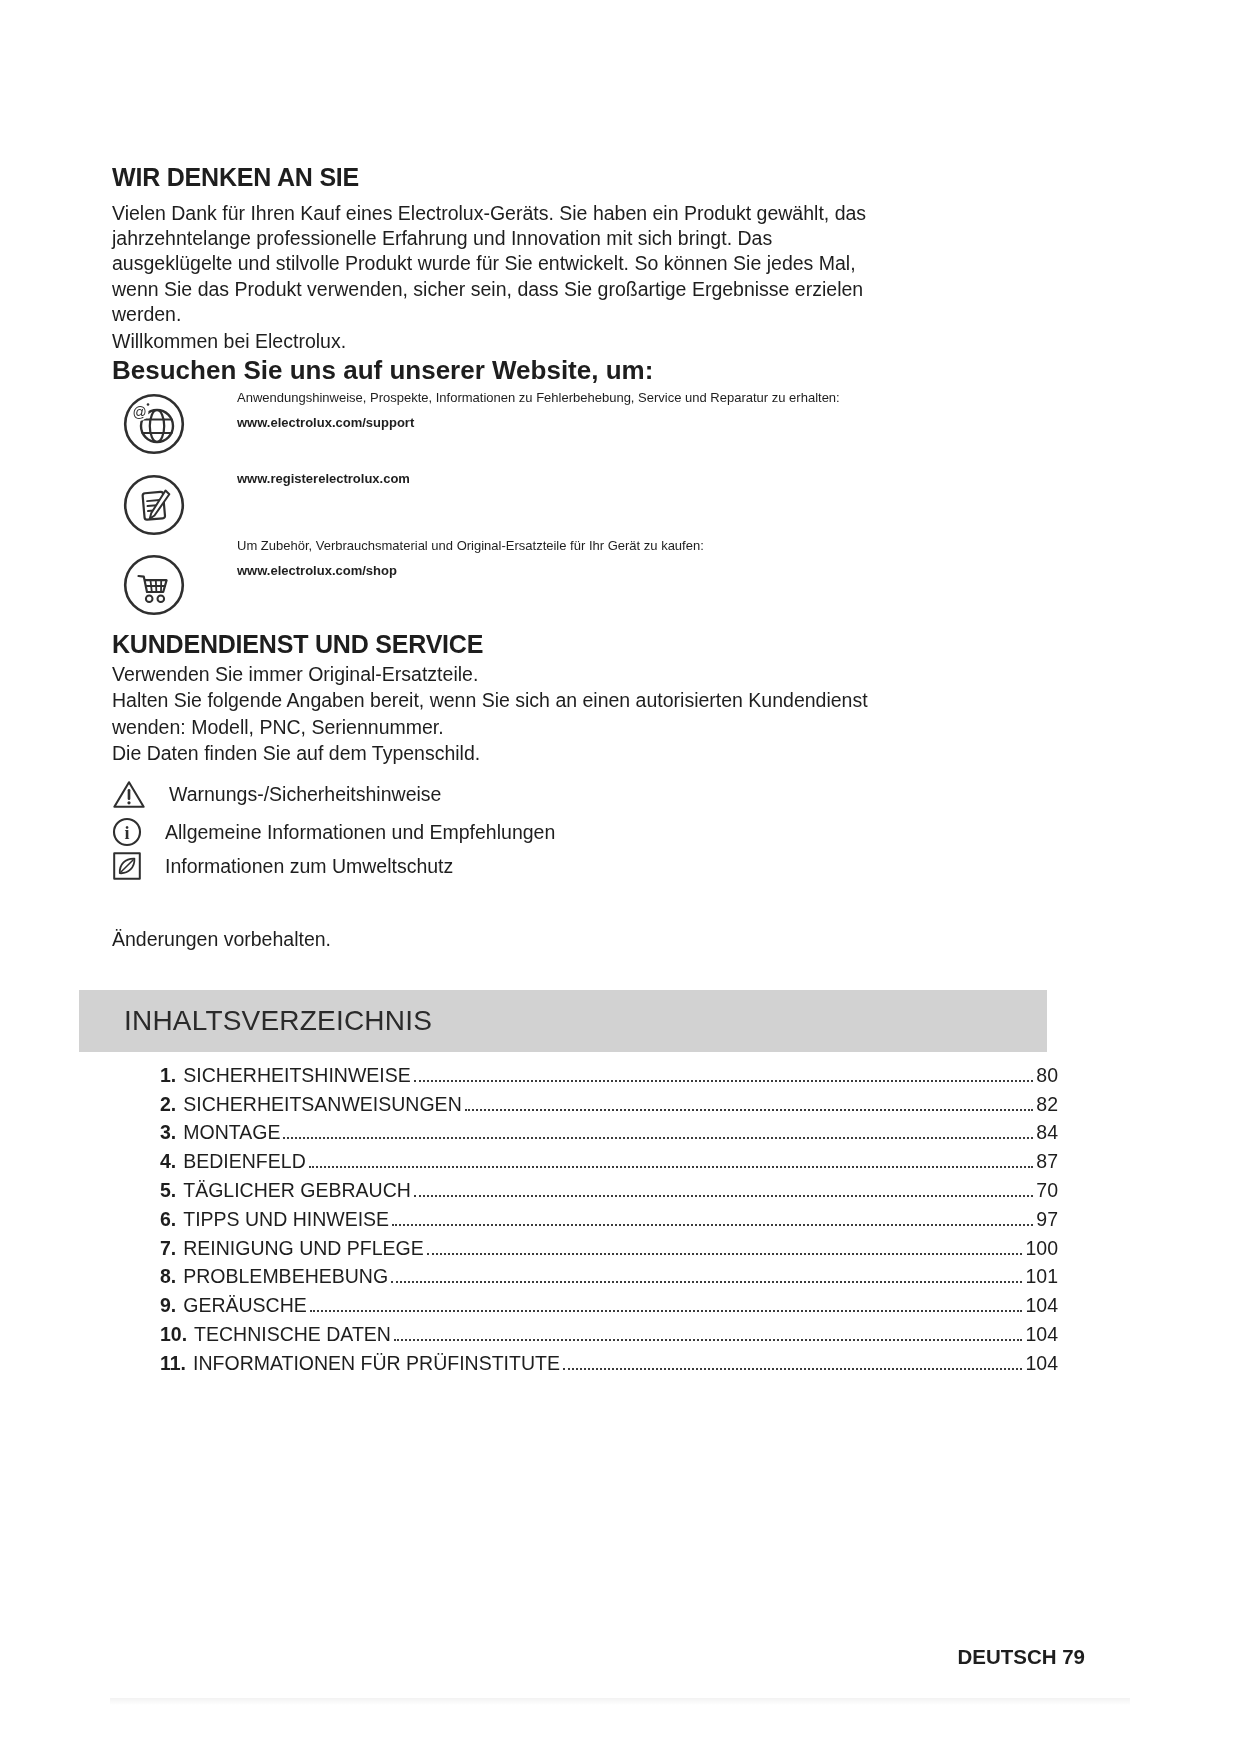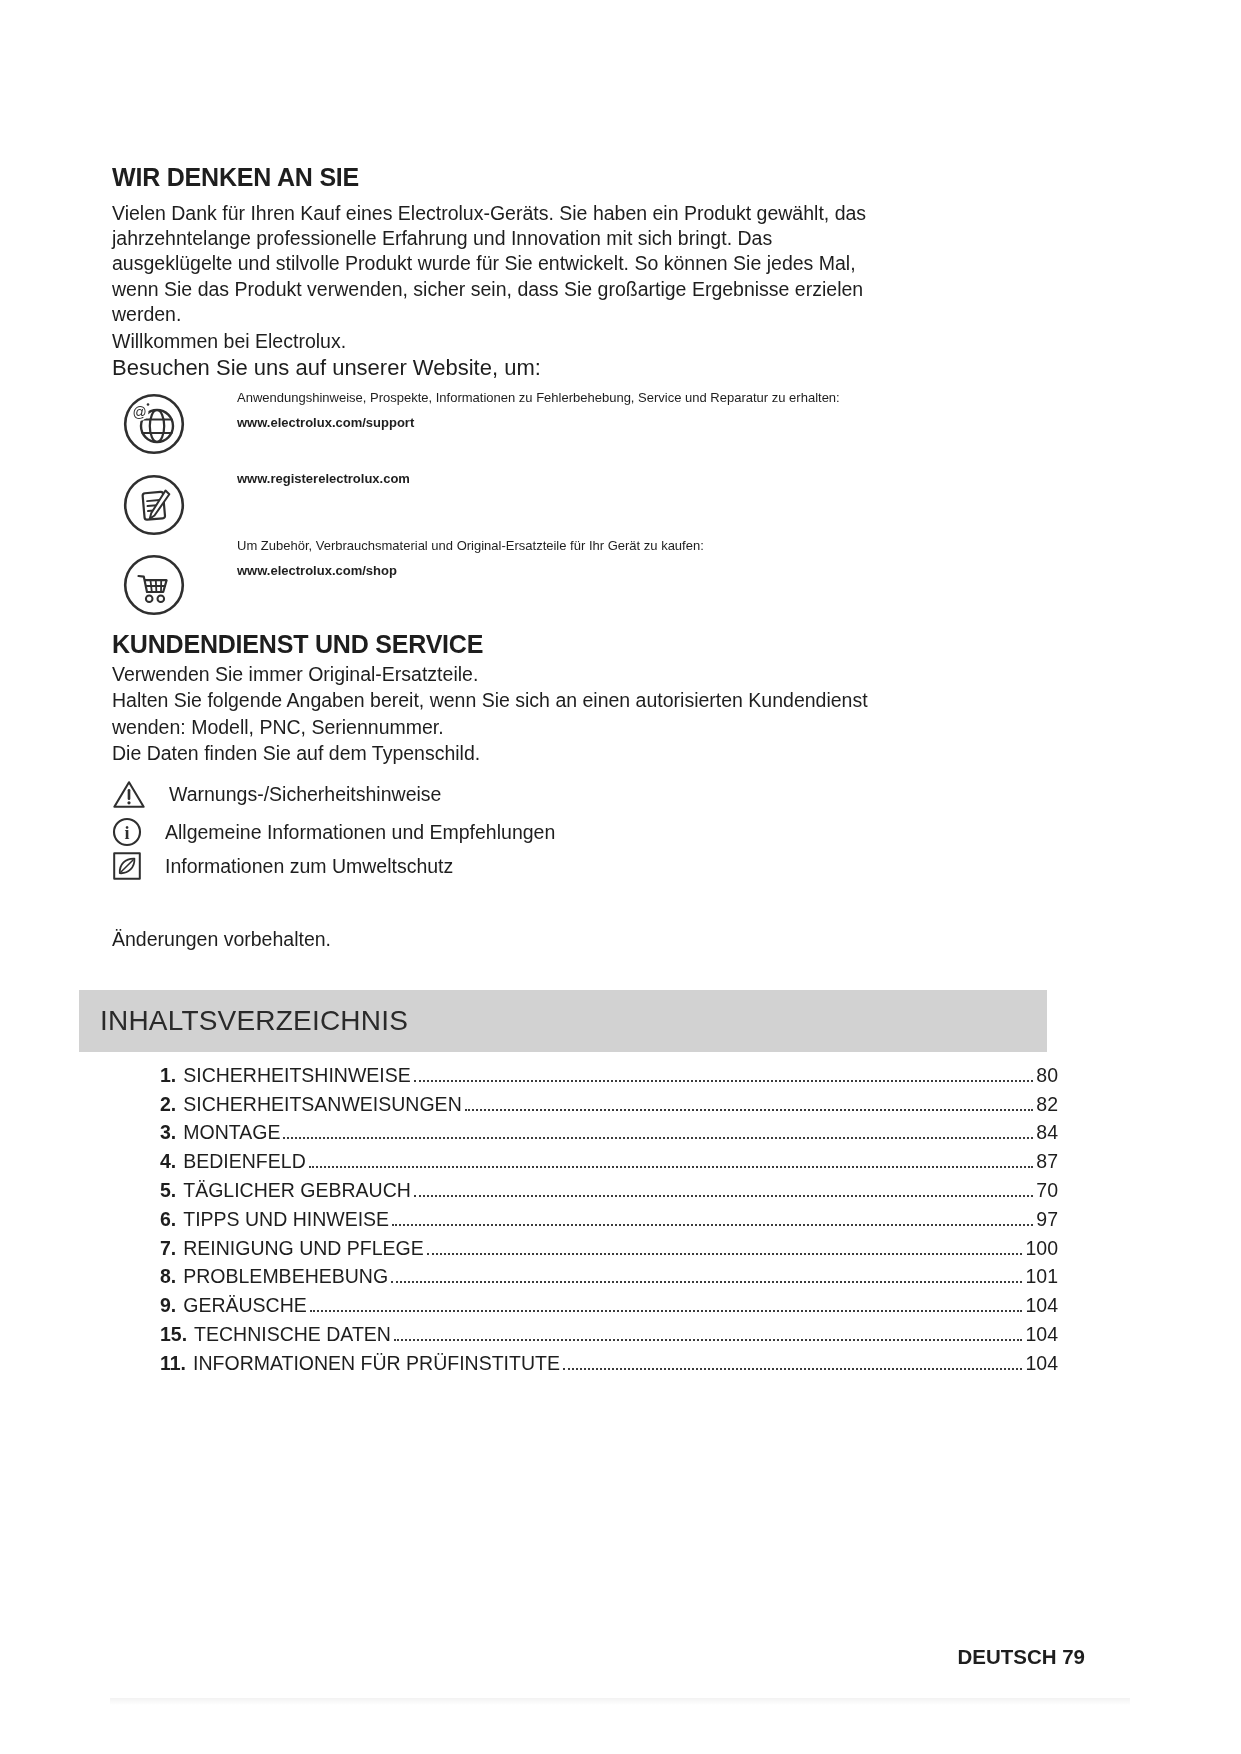--- a/index.html
+++ b/index.html
@@ -3,40 +3,40 @@
 <meta charset="utf-8">
 <style>
   html,body{margin:0;padding:0;background:#ffffff;}
   .page{position:relative;width:1241px;height:1754px;background:#ffffff;overflow:hidden;
         font-family:"Liberation Sans",sans-serif;color:#1e1e1e;}
   .h1{position:absolute;left:112px;font-size:25px;font-weight:700;letter-spacing:-0.2px;white-space:nowrap;}
   #intro-title{top:163px;}
   #intro-para{position:absolute;left:112px;top:201px;width:910px;font-size:19.5px;line-height:25.2px;}
   #intro-para .pline{white-space:nowrap;}
   #welcome-line{position:absolute;left:112px;top:330px;font-size:19.5px;}
-  #visit-line{position:absolute;left:112px;top:355px;font-size:22px;font-weight:400;}
+  #visit-line{position:absolute;left:112px;top:355px;font-size:26px;font-weight:700;}
 
   .wicon{position:absolute;left:122px;width:64px;height:64px;}
   #wicon-0{top:392px;} #wicon-1{top:473px;} #wicon-2{top:553px;}
   .wtext{position:absolute;left:237px;width:752px;font-size:13px;line-height:25.2px;}
   #wtext-0{top:385px;} #wtext-1{top:466px;} #wtext-2{top:533px;}
   .wurl{font-weight:700;}
 
   #service-title{top:630px;}
   #service-lines{position:absolute;left:112px;top:661px;width:910px;font-size:19.5px;line-height:26.4px;}
   #service-lines .pline{white-space:nowrap;}
 
   .legend-row{position:absolute;left:112px;display:flex;align-items:center;gap:23px;font-size:19.5px;}
   #legend-0{top:779px;} #legend-1{top:817px;} #legend-2{top:851px;}
 
   #notice-line{position:absolute;left:112px;top:928px;font-size:19.5px;}
 
   #toc-banner{position:absolute;left:79px;top:990px;width:968px;height:62px;
               background:var(--banner-bg,#d2d2d2);display:flex;align-items:center;
-              padding-left:21px;box-sizing:border-box;}
+              padding-left:45px;box-sizing:border-box;}
   #toc-banner .banner-text{font-size:28px;color:#2a2a2a;letter-spacing:0.2px;}
 
   #toc-list{position:absolute;left:160px;top:1058px;width:898px;}
   .toc-row{display:flex;align-items:flex-end;height:28.8px;font-size:19.5px;}
   .toc-num{font-weight:700;margin-right:7px;white-space:nowrap;}
   .toc-title{white-space:nowrap;}
   .toc-leader{flex:1;border-bottom:2.6px dotted #3b3b3b;margin:0 3px 5px 3px;}
   .toc-page{white-space:nowrap;}
 
   #page-footer{position:absolute;right:156px;top:1645px;font-size:20.5px;font-weight:700;}
@@ -215,21 +215,21 @@
       </div>
 
       <div class="toc-row">
         <span class="toc-num">9.</span>
         <span class="toc-title">GERÄUSCHE</span>
         <span class="toc-leader"></span>
         <span class="toc-page">104</span>
       </div>
 
       <div class="toc-row">
-        <span class="toc-num">15.</span>
+        <span class="toc-num">10.</span>
         <span class="toc-title">TECHNISCHE DATEN</span>
         <span class="toc-leader"></span>
         <span class="toc-page">104</span>
       </div>
 
       <div class="toc-row">
         <span class="toc-num">11.</span>
         <span class="toc-title">INFORMATIONEN FÜR PRÜFINSTITUTE</span>
         <span class="toc-leader"></span>
         <span class="toc-page">104</span>

